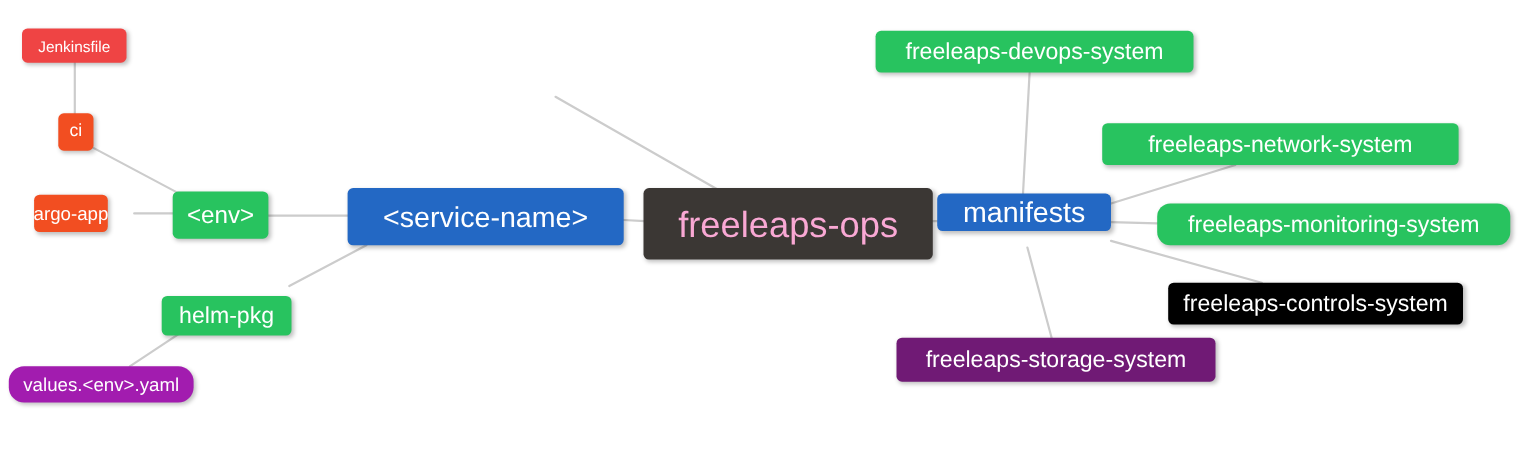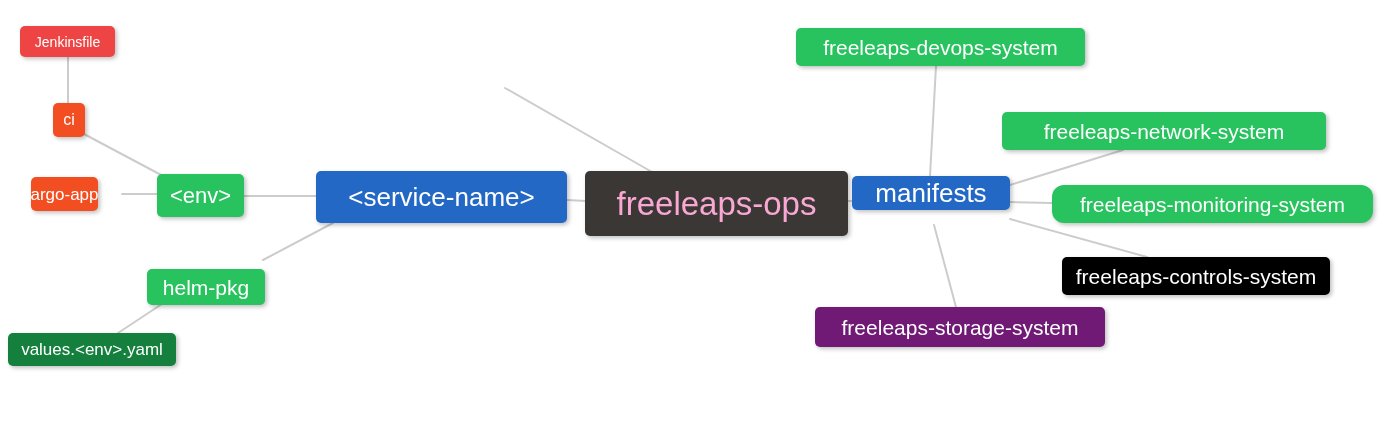--- a/index.html
+++ b/index.html
@@ -59,19 +59,19 @@
     </svg>
 
 <div class="node" style="left: 585px; top: 171px; width: 263px; height: 65px; font-size: 33px; background: rgb(59, 55, 52); color: #f9a8d4;">freeleaps-ops</div>
     <div class="node" style="left: 316px; top: 171px; width: 251px; height: 52px; font-size: 26px; background: rgb(35, 104, 196); color: rgb(255, 255, 255);">&lt;service-name&gt;</div>
     <div class="node" style="left: 852px; top: 176px; width: 158px; height: 34px; font-size: 26px; background: rgb(35, 104, 196); color: rgb(255, 255, 255);">manifests</div>
     <div class="node" style="left: 157px; top: 174px; width: 87px; height: 43px; font-size: 22px; background: rgb(40, 195, 95); color: rgb(255, 255, 255);">&lt;env&gt;</div>
     <div class="node" style="left: 147px; top: 258px; width: 118px; height: 36px; font-size: 21px; background: rgb(40, 195, 95); color: rgb(255, 255, 255); margin-top: 11px;">helm-pkg</div>
     <div class="node" style="left: 20px; top: 26px; width: 95px; height: 31px; font-size: 14px; background: #ef4444; color: rgb(255, 255, 255);">Jenkinsfile</div>
     <div class="node" style="left: 53px; top: 103px; width: 32px; height: 34px; font-size: 16px; background: rgb(242, 78, 33); color: #ffffff;">ci</div>
     <div class="node" style="left: 31px; top: 177px; width: 67px; height: 34px; font-size: 17px; background: rgb(242, 78, 33); color: #ffffff;">argo-app</div>
-    <div class="node" style="left: 8px; top: 333px; width: 168px; height: 33px; font-size: 17px; background: #15803d; color: rgb(255, 255, 255);">values.&lt;env&gt;.yaml</div>
+    <div class="node" style="left: 8px; top: 333px; width: 168px; height: 33px; font-size: 17px; background: #a21caf; color: rgb(255, 255, 255); border-radius: 14px;">values.&lt;env&gt;.yaml</div>
     <div class="node" style="left: 796px; top: 28px; width: 289px; height: 38px; font-size: 21px; background: rgb(40, 195, 95); color: rgb(255, 255, 255);">freeleaps-devops-system</div>
     <div class="node" style="left: 1002px; top: 112px; width: 324px; height: 38px; font-size: 21px; background: rgb(40, 195, 95); color: rgb(255, 255, 255);">freeleaps-network-system</div>
     <div class="node" style="left: 1052px; top: 185px; width: 321px; height: 38px; font-size: 21px; background: rgb(40, 195, 95); color: rgb(255, 255, 255); border-radius: 12px;">freeleaps-monitoring-system</div>
     <div class="node" style="left: 1062px; top: 257px; width: 268px; height: 38px; font-size: 21px; background: #000000; color: rgb(255, 255, 255);">freeleaps-controls-system</div>
     <div class="node" style="left: 815px; top: 307px; width: 290px; height: 40px; font-size: 21px; background: #701a75; color: rgb(255, 255, 255);">freeleaps-storage-system</div>
   </div>
 
 </body></html>

